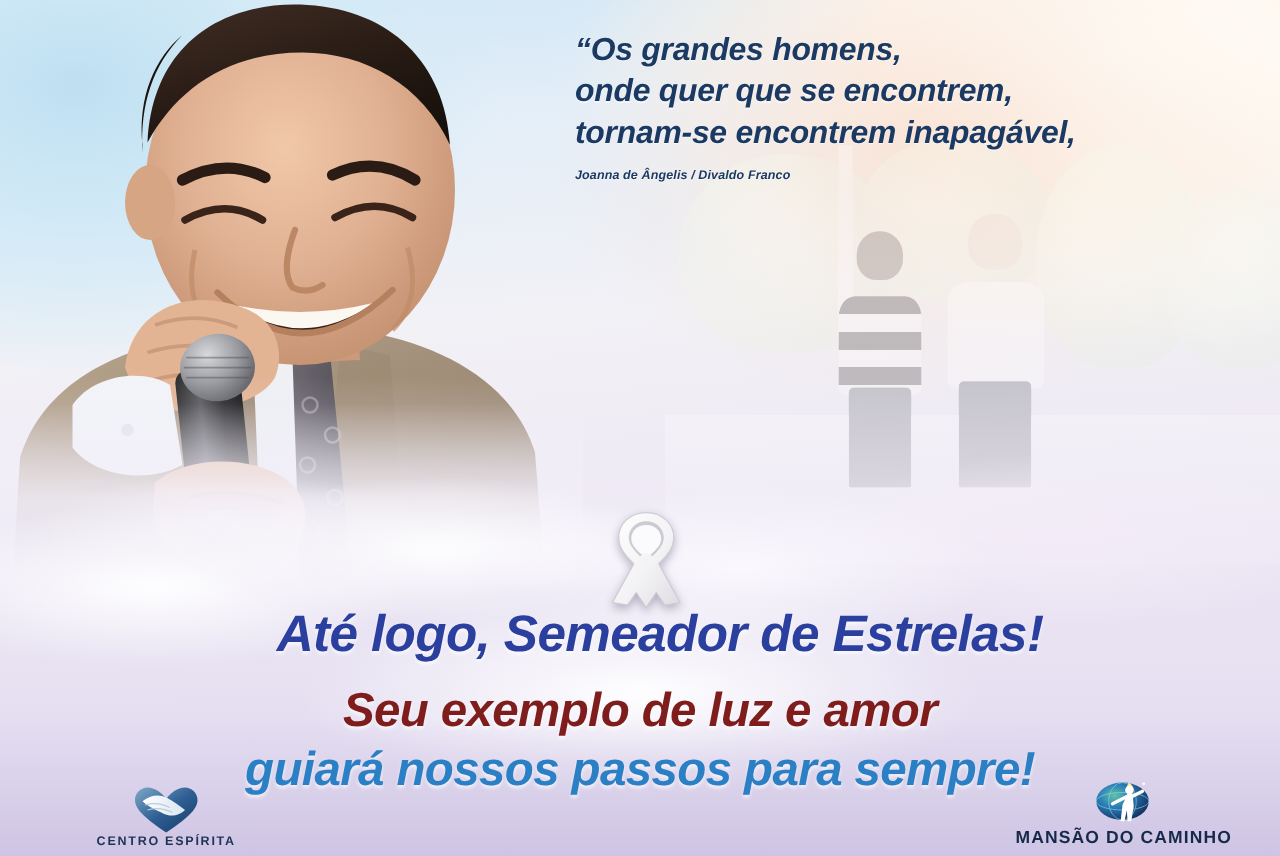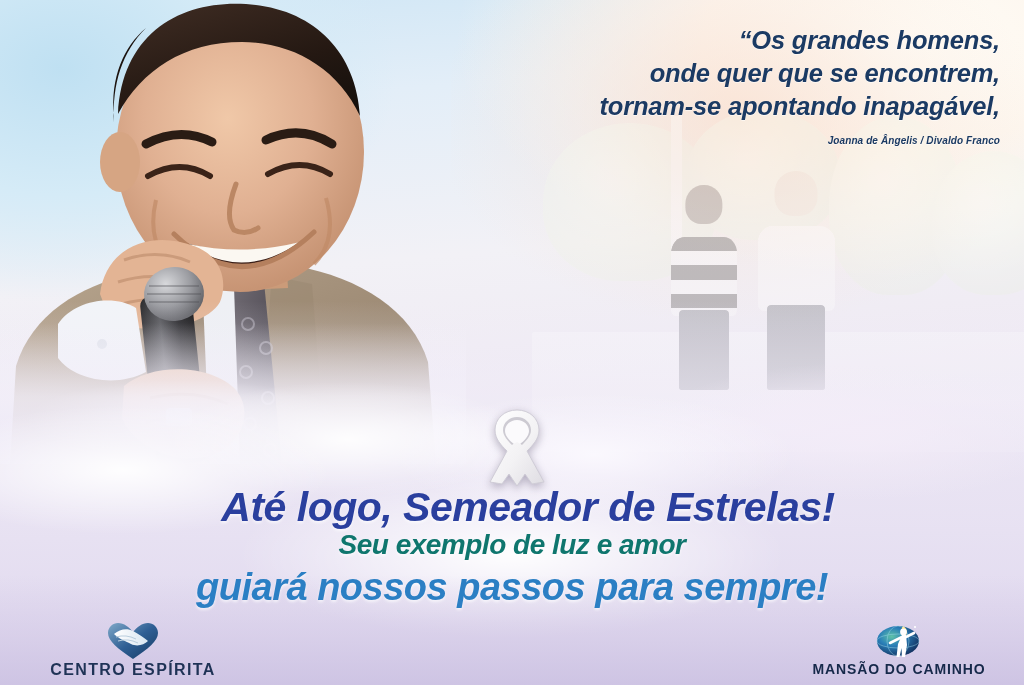--- a/index.html
+++ b/index.html
@@ -107,21 +107,20 @@
   .portrait svg { width:100%; height:100%; display:block; }
   .portrait-fade {
     position:absolute; left:0; bottom:0; width:100%; height:30%;
     background:linear-gradient(180deg, rgba(244,241,249,0) 0%, rgba(244,241,249,.72) 52%, rgba(240,236,248,.97) 100%);
     pointer-events:none;
   }
 
   
   .quote {
     position:absolute; right:24px; top:24px; width:540px;
-    text-align:right;
   }
   .quote-line {
     font-style:italic; font-weight:bold;
     font-size:25.5px; line-height:33px;
     color:#1b3a63; letter-spacing:-.2px;
     white-space:nowrap;
     text-shadow:0 1px 0 rgba(255,255,255,.55);
   }
   .quote-author {
     margin-top:12px;
@@ -143,36 +142,36 @@
   .headline {
     position:absolute; left:0; right:0; top:487px;
     text-align:center;
   }
   .hl {
     font-style:italic; font-weight:bold;
     letter-spacing:-.5px;
     line-height:1.0;
   }
   .hl-1 { font-size:41px; color:#2a3f9e; text-shadow:0 2px 3px rgba(255,255,255,.65);padding-left:32px; }
-  .hl-2 { font-size:28px; color:#0f766e; margin-top:3px; text-shadow:0 2px 3px rgba(255,255,255,.65); }
+  .hl-2 { font-size:38px; color:#7f1d1d; margin-top:22px; text-shadow:0 2px 3px rgba(255,255,255,.65); }
   .hl-3 { font-size:38px; color:#2b7fc4; margin-top:9px; text-shadow:0 2px 3px rgba(255,255,255,.65); }
 
   
   .logo-left {
     position:absolute; left:8px; bottom:6px;
     width:250px; text-align:center;
   }
   .logo-right {
     position:absolute; right:10px; bottom:8px;
     width:230px; text-align:center;
   }
   .logo-mark { width:100%; display:flex; justify-content:center; }
   .logo-mark svg { display:block; }
   .logo-l1 {
-    font-size:16px; font-weight:bold; color:#1f3356;
+    font-size:10px; font-weight:bold; color:#1f3356;
     letter-spacing:1.4px; margin-top:1px;
   }
   .logo-l2 {
     font-size:13.5px; font-weight:bold; color:#16294a;
     letter-spacing:.9px; margin-top:1px;
   }
   .logo-r1 {
     font-size:14px; font-weight:bold; color:#16294a;
     letter-spacing:.9px; margin-top:2px;
   }
@@ -305,21 +304,21 @@
     <div class="portrait-fade"></div>
   </div>
 
   <div class="clouds-top"></div>
   <div class="clouds"></div>
   <div class="bottom-tint"></div>
 
   <div class="quote">
     <div class="quote-line">“Os grandes homens,</div>
     <div class="quote-line">onde quer que se encontrem,</div>
-    <div class="quote-line">tornam-se apontando inapagável,</div>
+    <div class="quote-line">tornam-se encontrem inapagável,</div>
     <div class="quote-author">Joanna de Ângelis / Divaldo Franco</div>
   </div>
 
   <div class="ribbon">
     <svg viewBox="0 0 62 82" xmlns="http://www.w3.org/2000/svg">
       <defs>
         <linearGradient id="rb" x1="0" y1="0" x2="1" y2="1">
           <stop offset="0%" stop-color="#ffffff"></stop>
           <stop offset="55%" stop-color="#f3f2f4"></stop>
           <stop offset="100%" stop-color="#dedce2"></stop>

